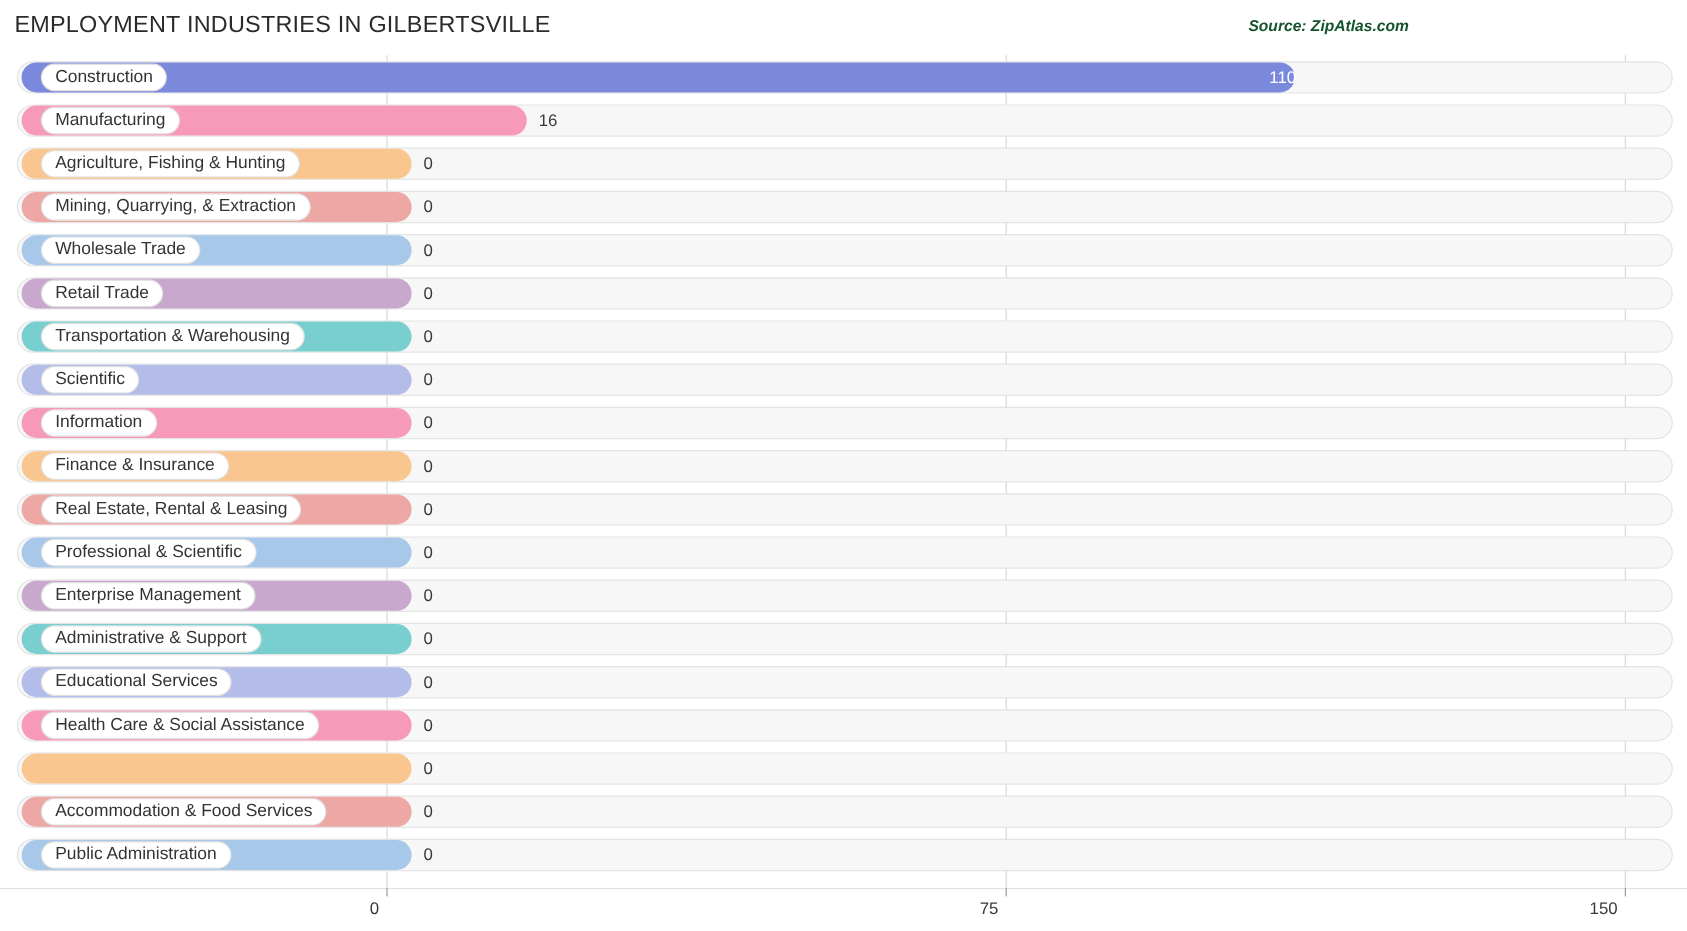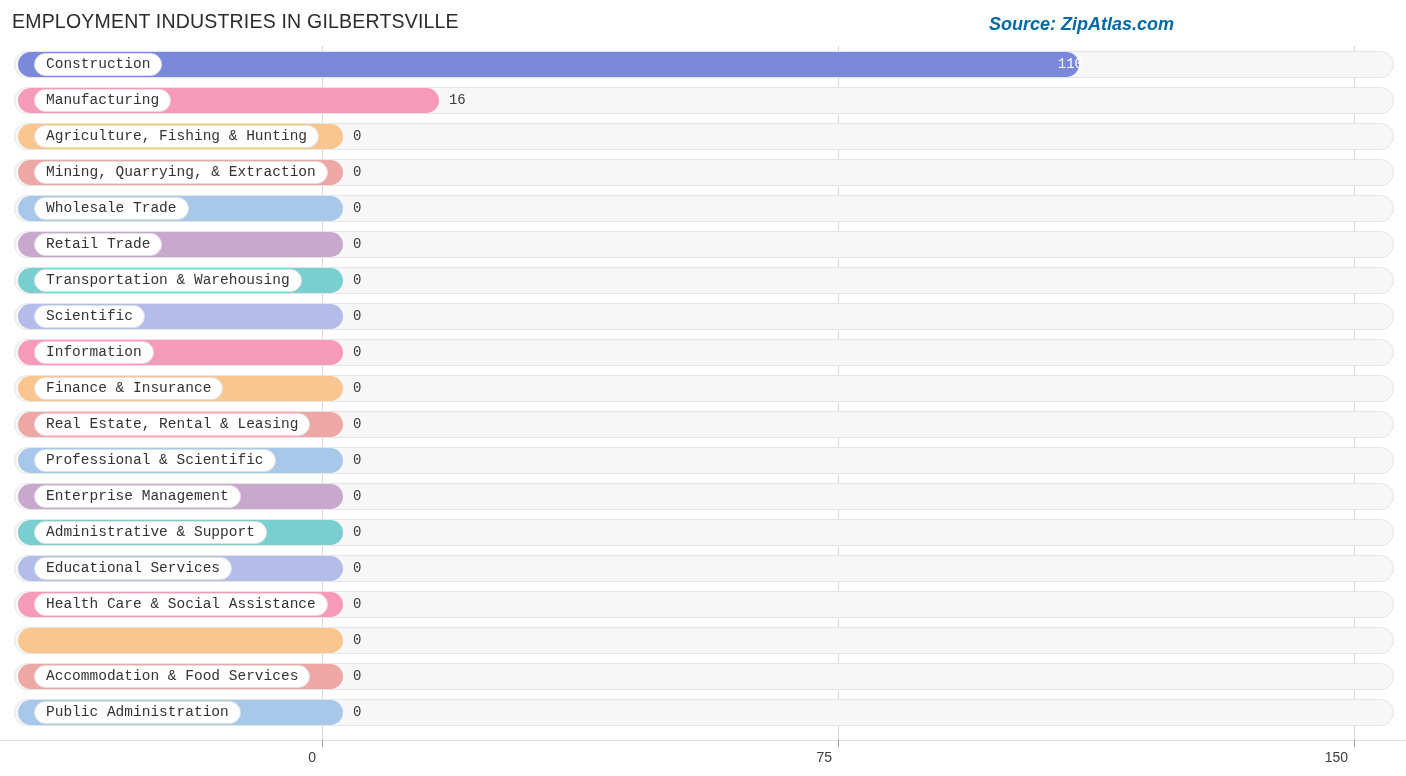--- a/index.html
+++ b/index.html
@@ -30,24 +30,24 @@
     font-size: 19.5px;
     letter-spacing: 0.2px;
     color: #2b2b2b;
     font-weight: 400;
     white-space: nowrap;
   }
   .source-note {
     position: absolute;
     right: 12px;
     top: 14px;
-    font-size: 18px;
+    font-size: 13px;
     font-style: italic;
     font-weight: bold;
-    color: #0369a1;
+    color: #14532d;
     white-space: nowrap;
   }
 
   
   .plot {
     position: absolute;
     left: 0;
     top: 46px;
     width: 1406px;
     height: 694px;
@@ -64,21 +64,20 @@
     top: 0;
     width: 1px;
     height: 694px;
     background: #d8d8d8;
   }
 
   .rows {
     position: absolute;
     left: 0; top: 0;
     width: 1291px;
-    font-family: Liberation Mono, monospace;
   }
   .row {
     position: relative;
     height: 36px;
   }
   
   .row-band {
     position: absolute;
     left: 14px;
     top: 5px;

